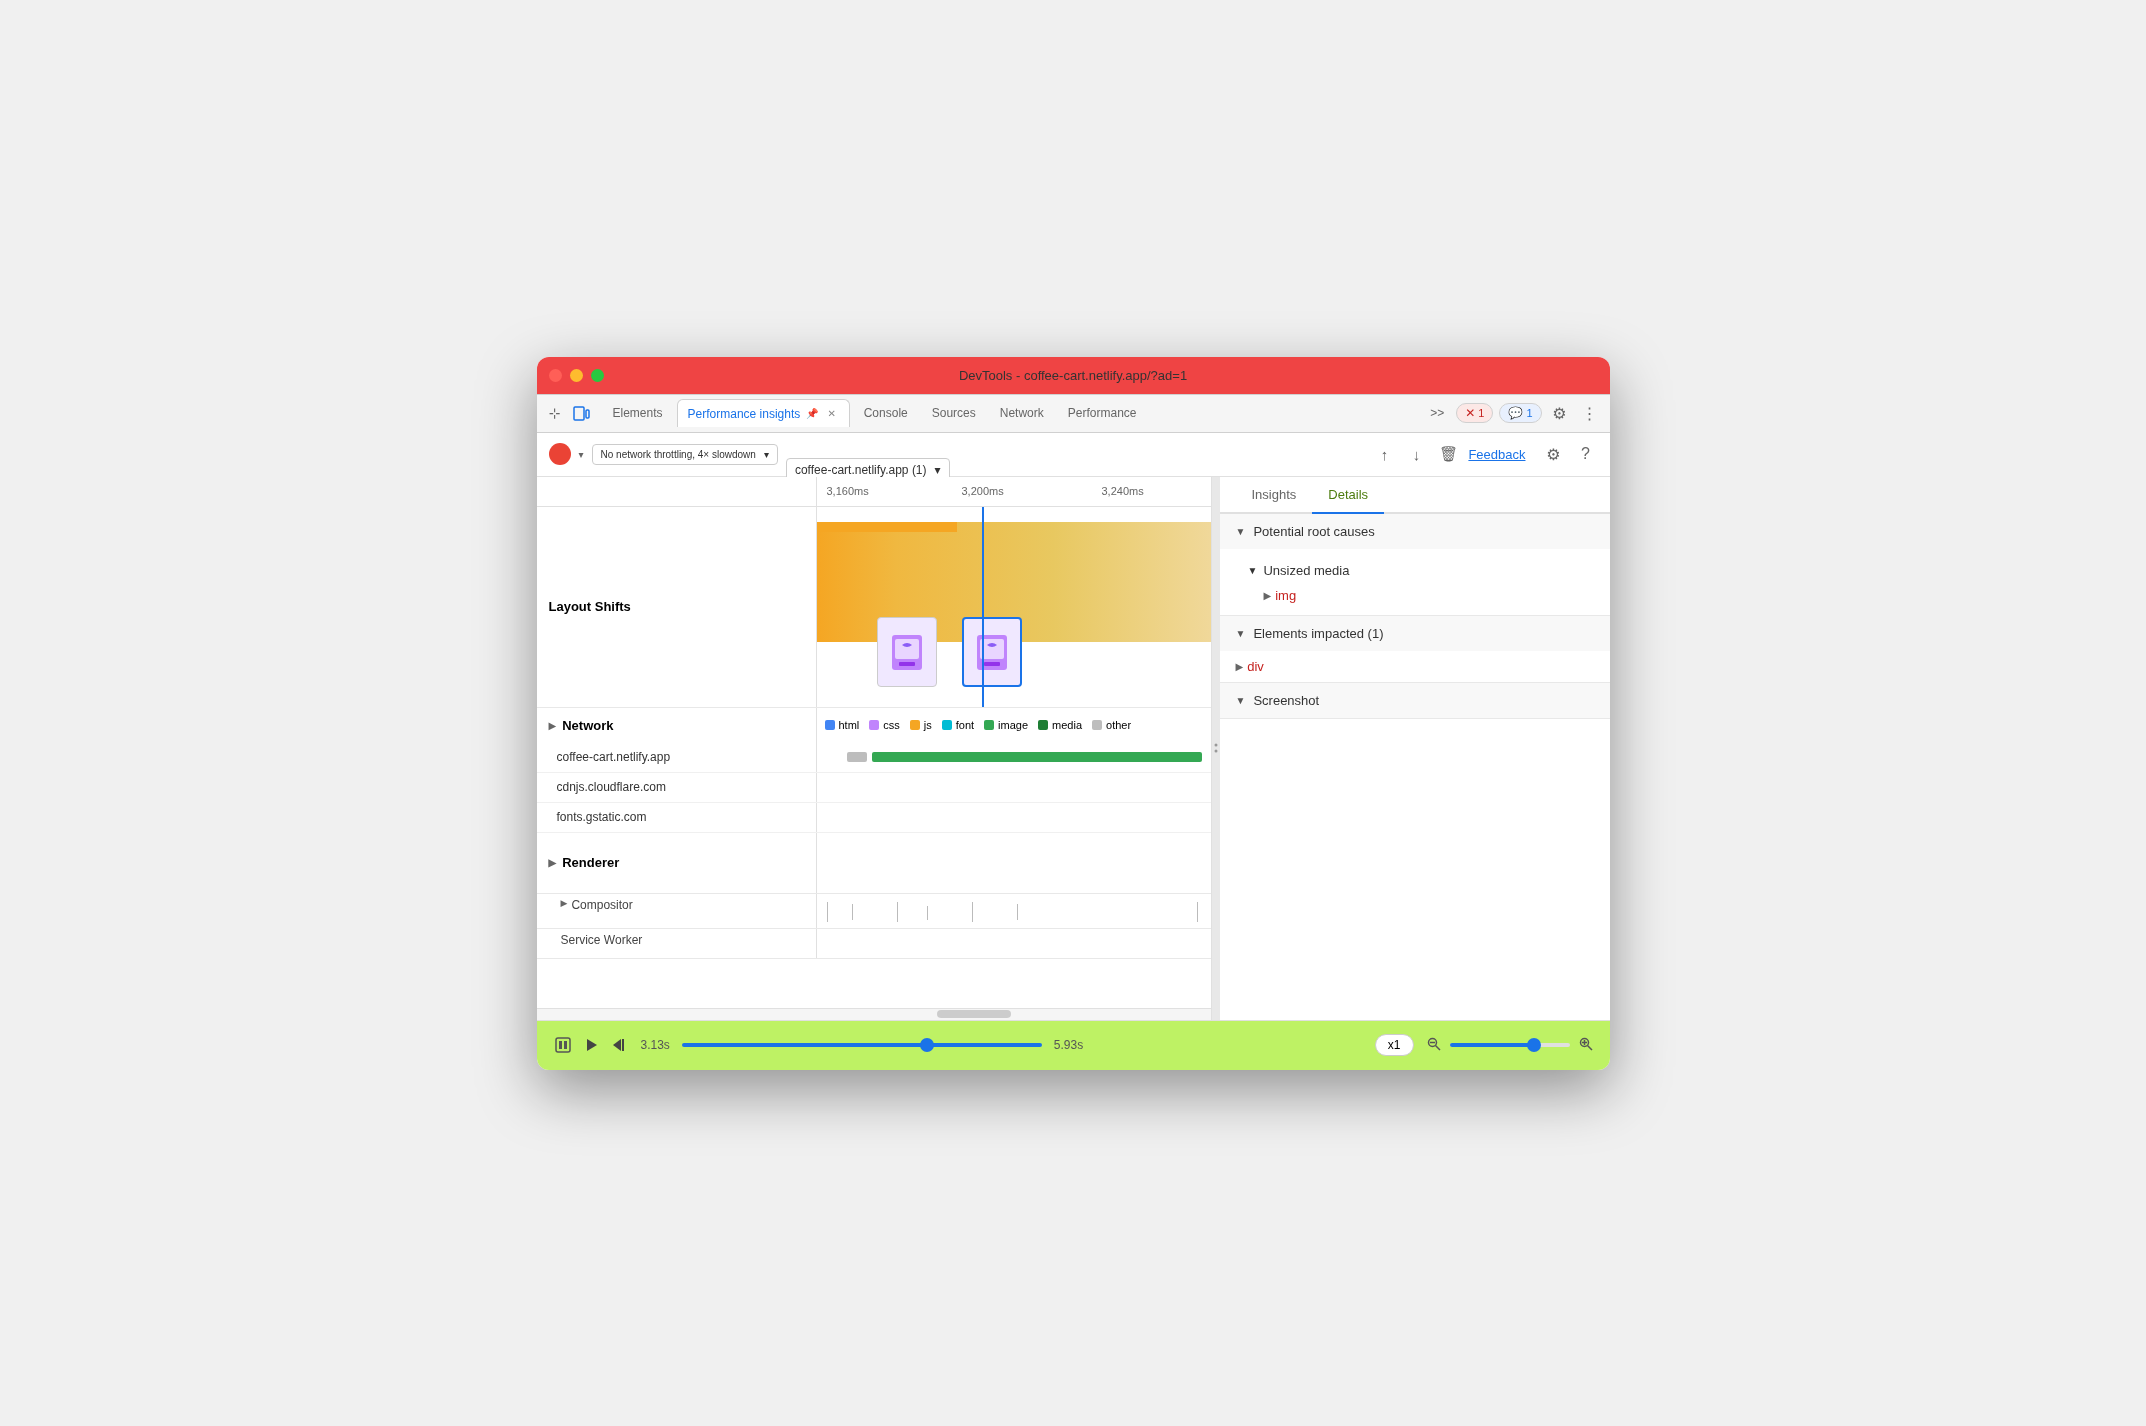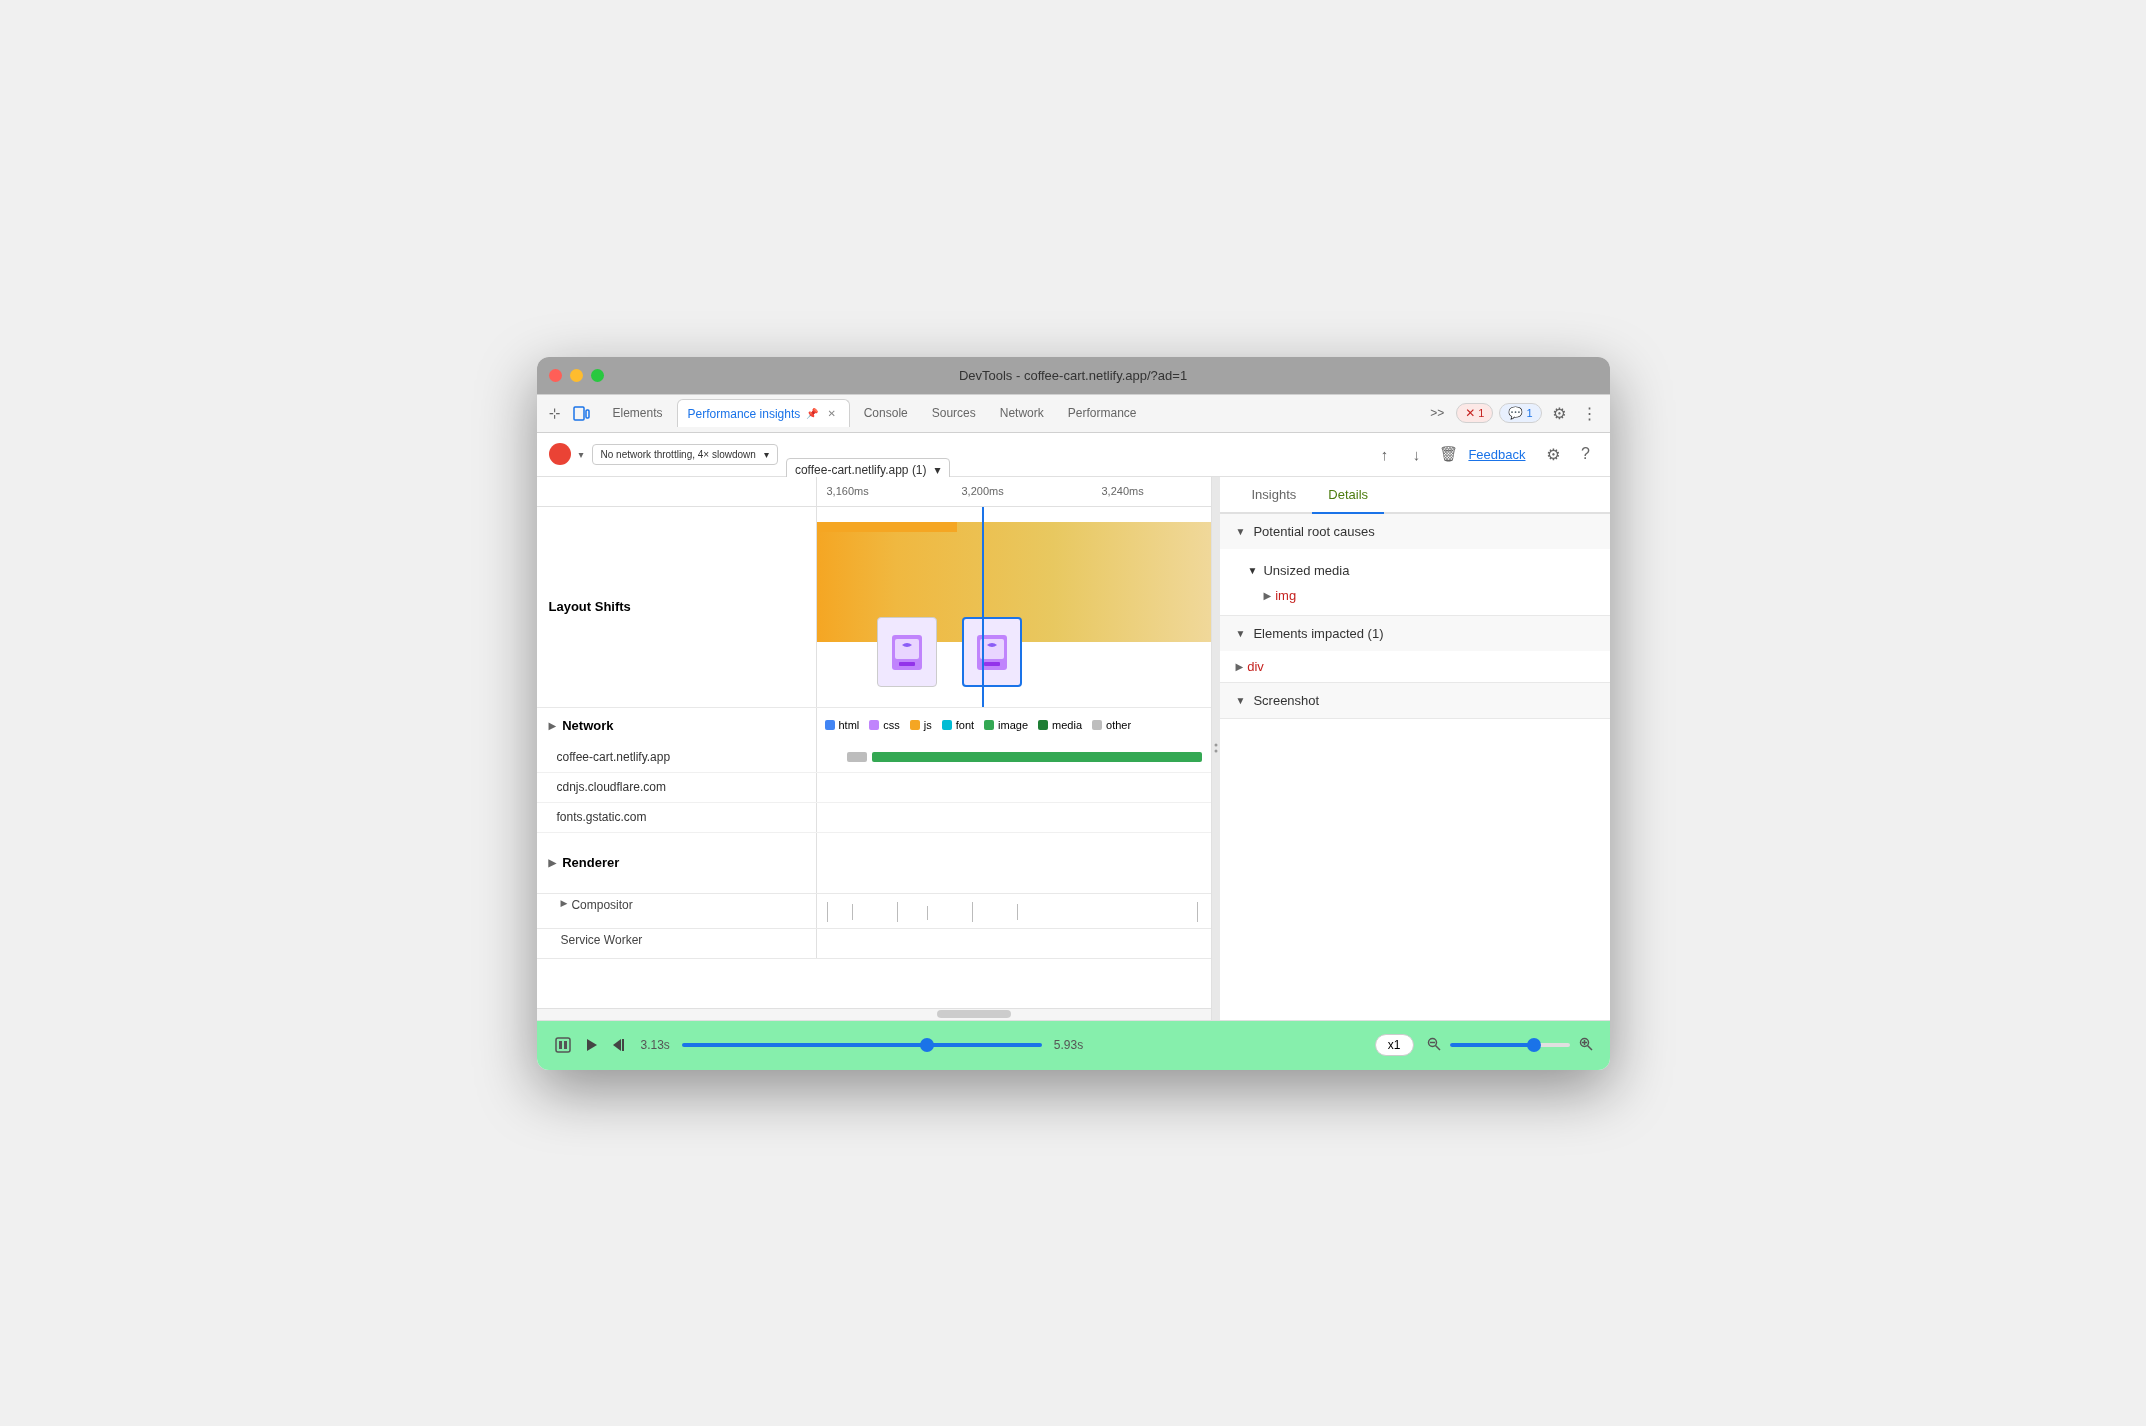--- a/index.html
+++ b/index.html
@@ -18,21 +18,21 @@
       background: #ffffff;
       border-radius: 12px;
       box-shadow: 0 20px 60px rgba(0,0,0,0.4);
       overflow: hidden;
       display: flex;
       flex-direction: column;
     }
     
     .titlebar {
       height: 38px;
-      background: #a3a3a3;
+      background: #ef4444;
       display: flex;
       align-items: center;
       padding: 0 12px;
       border-bottom: 1px solid #d0d0d0;
       position: relative;
     }
     .traffic-lights {
       display: flex;
       gap: 8px;
     }
@@ -374,21 +374,21 @@
       align-items: center;
     }
     .tick {
       position: absolute;
       width: 1px;
       background: #bbb;
     }
     
     .bottom-bar {
       height: 50px;
-      background: #86efac;
+      background: #bef264;
       border-top: 1px solid #e0e0e0;
       display: flex;
       align-items: center;
       padding: 0 16px;
       gap: 12px;
     }
     .play-controls {
       display: flex;
       align-items: center;
       gap: 8px;

